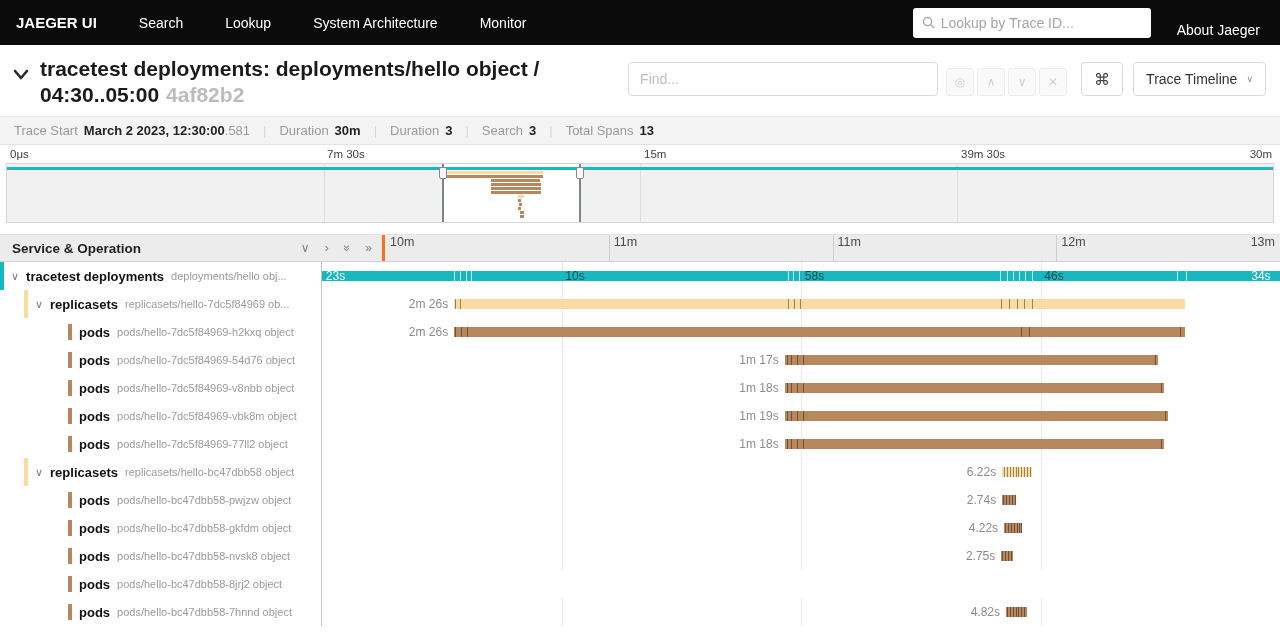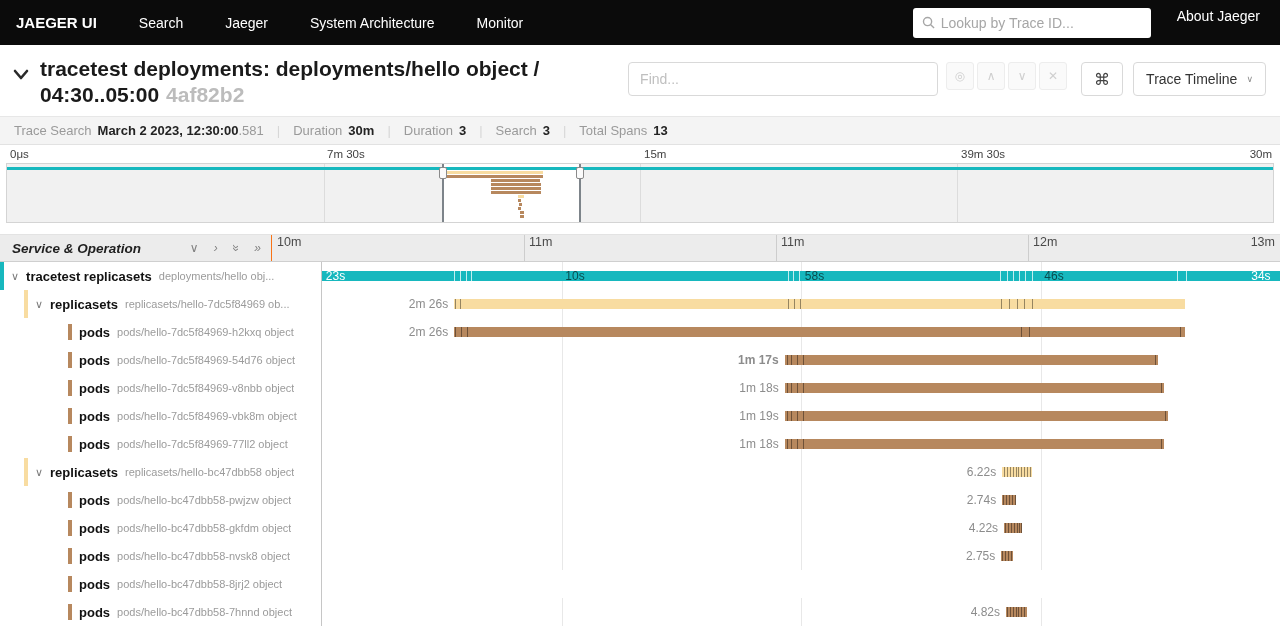--- a/index.html
+++ b/index.html
@@ -7,34 +7,34 @@
   .app {
     width: 1280px; height: 643px; overflow: hidden; position: relative;
     font-family: "Liberation Sans", "DejaVu Sans", sans-serif; background: #fff;
   }
 
   
   .topnav { height: 45px; background: #0b0b0b; color: #fff; display: flex; align-items: center; padding: 0 16px; }
   .brand { font-weight: 700; font-size: 15px; margin-right: 42px; cursor: pointer; }
   .nav-items { display: flex; gap: 42px; font-size: 14px; }
   .nav-item { cursor: pointer; white-space: nowrap; }
-  .nav-right { margin-left: auto; display: flex; align-items: flex-start; gap: 26px; }
+  .nav-right { margin-left: auto; display: flex; align-items: flex-end; gap: 26px; }
   .trace-search { width: 238px; height: 30px; background: #fff; border-radius: 3px; display: flex; align-items: center; padding: 0 9px; gap: 6px; }
   .trace-search svg { flex: 0 0 auto; }
   .trace-search input { border: 0; outline: 0; flex: 1; font-size: 14px; color: #333; font-family: inherit; }
   .trace-search input::placeholder { color: #a6a6a6; }
   .about { font-size: 14px; cursor: pointer; padding-right: 4px; }
 
   
   .trace-header { display: flex; justify-content: space-between; align-items: flex-start; padding: 11px 14px 9px 10px; background: #fff; }
   .th-left { display: flex; gap: 8px; }
   .hdr-chev { margin-top: 7px; flex: 0 0 auto; cursor: pointer; }
   h1.trace-title { font-size: 21px; font-weight: 700; color: #1a1a1a; line-height: 1.22; max-width: 505px; }
   .trace-id { color: #bcbcbc; font-weight: 600; margin-left: 7px; }
-  .th-right { display: flex; align-items: flex-start; margin-top: 6px; }
+  .th-right { display: flex; align-items: flex-end; margin-top: 6px; }
   .find-input { width: 310px; height: 34px; border: 1px solid #d9d9d9; border-radius: 4px; padding: 0 11px; font-size: 14px; color: #333; outline: none; font-family: inherit; }
   .find-input::placeholder { color: #bfbfbf; }
   .find-controls { display: flex; gap: 3px; margin-left: 8px; }
   .find-btn { width: 28px; height: 28px; border: 1px solid #ededed; background: #fafafa; color: #cfcfcf; border-radius: 3px; display: grid; place-items: center; font-size: 12px; cursor: pointer; }
   .cmd-btn { height: 34px; min-width: 42px; margin-left: 14px; border: 1px solid #d9d9d9; background: #fff; border-radius: 4px; font-size: 16px; color: #444; display: grid; place-items: center; cursor: pointer; }
   .view-btn { height: 34px; margin-left: 10px; border: 1px solid #d9d9d9; background: #fff; border-radius: 4px; font-size: 14px; color: #333; display: flex; align-items: center; gap: 9px; padding: 0 12px; cursor: pointer; white-space: nowrap; }
   .view-caret { font-size: 9px; color: #8a8a8a; }
 
   
   .summary { height: 29px; background: #f4f4f4; border-top: 1px solid #e7e7e7; border-bottom: 1px solid #e2e2e2; display: flex; align-items: center; padding: 0 14px; font-size: 13px; gap: 13px; }
@@ -49,21 +49,21 @@
   .mm-tick { position: absolute; top: 1px; white-space: nowrap; }
   .mm-canvas { position: relative; height: 60px; border: 1px solid #d4d4d4; background: #f1f1f1; overflow: hidden; }
   .mm-grid { position: absolute; top: 0; bottom: 0; width: 1px; background: #dcdcdc; z-index: 1; }
   .mm-vpbg { position: absolute; top: 0; bottom: 0; background: #fff; z-index: 2; }
   .mm-span { position: absolute; height: 3px; z-index: 3; }
   .mm-handle { position: absolute; top: 0; bottom: 0; width: 2px; background: #7d848a; z-index: 4; cursor: ew-resize; }
   .mm-knob { position: absolute; top: 3px; width: 8px; height: 12px; background: #fbfbfb; border: 1px solid #8a8a8a; border-radius: 2px; left: -3px; }
 
   
   .tl-header { margin-top: 11px; height: 28px; display: flex; background: #ececec; border-top: 1px solid #e3e3e3; border-bottom: 1px solid #cfcfcf; }
-  .tlh-left { width: 272px; flex: 0 0 auto; border-right: 1px solid #f97316; display: flex; align-items: center; justify-content: space-between; padding: 0 10px 0 12px; font-style: italic; }
+  .tlh-left { width: 385px; flex: 0 0 auto; border-right: 3px solid #f97316; display: flex; align-items: center; justify-content: space-between; padding: 0 10px 0 12px; }
   .tlh-title { font-size: 13.5px; font-weight: 700; color: #1f1f1f; }
   .tlh-icons { display: flex; gap: 15px; color: #828282; font-size: 12px; }
   .tlh-icon { cursor: pointer; display: inline-block; line-height: 1; }
   .rot90 { transform: rotate(90deg); }
   .tlh-right { flex: 1; position: relative; font-size: 12.5px; color: #4a4a4a; }
   .tl-tick { position: absolute; top: 0; white-space: nowrap; }
   .hdr-grid { position: absolute; top: 0; bottom: 0; width: 1px; background: #cdcdcd; }
 
   
   .rows { position: relative; background: #fff; }
@@ -87,21 +87,21 @@
 </style>
 </head>
 <body>
 
 <div class="app">
 
   <nav class="topnav">
     <div class="brand">JAEGER UI</div>
     <div class="nav-items">
         <div class="nav-item">Search</div>
-        <div class="nav-item">Jaeger</div>
+        <div class="nav-item">Lookup</div>
         <div class="nav-item">System Architecture</div>
         <div class="nav-item">Monitor</div>
       </div>
     <div class="nav-right">
       <div class="trace-search">
         <svg width="13" height="13" viewBox="0 0 14 14">
           <circle cx="6" cy="6" r="4.4" fill="none" stroke="#a6a6a6" stroke-width="1.5"></circle>
           <line x1="9.4" y1="9.4" x2="13" y2="13" stroke="#a6a6a6" stroke-width="1.5"></line>
         </svg>
         <input placeholder="Lookup by Trace ID..." style="">
@@ -127,21 +127,21 @@
         </div>
       <button class="cmd-btn">⌘</button>
       <button class="view-btn">
         <span>Trace Timeline</span>
         <span class="view-caret">∨</span>
       </button>
     </div>
   </header>
 
   <div class="summary">
-      <span class="sum-item"><span class="sum-label">Trace Search</span><span class="sum-value">March 2 2023, 12:30:00</span><span class="sum-suffix">.581</span></span>
+      <span class="sum-item"><span class="sum-label">Trace Start</span><span class="sum-value">March 2 2023, 12:30:00</span><span class="sum-suffix">.581</span></span>
       <span class="sum-sep">|</span>
       <span class="sum-item"><span class="sum-label">Duration</span><span class="sum-value">30m</span></span>
       <span class="sum-sep">|</span>
       <span class="sum-item"><span class="sum-label">Duration</span><span class="sum-value">3</span></span>
       <span class="sum-sep">|</span>
       <span class="sum-item"><span class="sum-label">Search</span><span class="sum-value">3</span></span>
       <span class="sum-sep">|</span>
       <span class="sum-item"><span class="sum-label">Total Spans</span><span class="sum-value">13</span></span>
     </div>
 
@@ -200,21 +200,21 @@
         <div class="tl-tick" style="left: calc(75% + 5px);">12m</div>
         <div class="tl-tick" style="right: 5px;">13m</div>
       </div>
   </div>
 
   <div class="rows">
       <div class="row">
         <div class="row-left d0">
           <span class="accent" style="background: rgb(23, 184, 190);"></span>
           <span class="tree-chevron">∨</span>
-          <span class="svc">tracetest replicasets</span>
+          <span class="svc">tracetest deployments</span>
           <span class="op">deployments/hello obj...</span>
         </div>
         <div class="row-right">
           <div class="grid" style="left: 25%;"></div>
           <div class="grid" style="left: 50%;"></div>
           <div class="grid" style="left: 75%;"></div>
           <div class="bar" style="left: 0%; width: 100%; background: rgb(23, 184, 190);"></div>
           <div class="btick" style="left: 13.8%; background: rgba(255, 255, 255, 0.75);"></div>
           <div class="btick" style="left: 14.4%; background: rgba(255, 255, 255, 0.75);"></div>
           <div class="btick" style="left: 15%; background: rgba(255, 255, 255, 0.75);"></div>
@@ -291,21 +291,21 @@
         <div class="row-right">
           <div class="grid" style="left: 25%;"></div>
           <div class="grid" style="left: 50%;"></div>
           <div class="grid" style="left: 75%;"></div>
           <div class="bar" style="left: 48.3%; width: 39%; background: rgb(183, 136, 94);"></div>
           <div class="btick" style="left: 48.5%; background: rgba(0, 0, 0, 0.4);"></div>
           <div class="btick" style="left: 49%; background: rgba(0, 0, 0, 0.4);"></div>
           <div class="btick" style="left: 49.6%; background: rgba(0, 0, 0, 0.4);"></div>
           <div class="btick" style="left: 50.2%; background: rgba(0, 0, 0, 0.4);"></div>
           <div class="btick" style="left: 87%; background: rgba(0, 0, 0, 0.4);"></div>
-          <span class="dur" style="right: calc(51.7% + 6px); font-weight: bold;">1m 17s</span>
+          <span class="dur" style="right: calc(51.7% + 6px);">1m 17s</span>
         </div>
       </div>
       <div class="row">
         <div class="row-left d2">
           <span class="accent leaf" style="background: rgb(183, 136, 94);"></span>
           <span class="svc">pods</span>
           <span class="op">pods/hello-7dc5f84969-v8nbb object</span>
         </div>
         <div class="row-right">
           <div class="grid" style="left: 25%;"></div>

